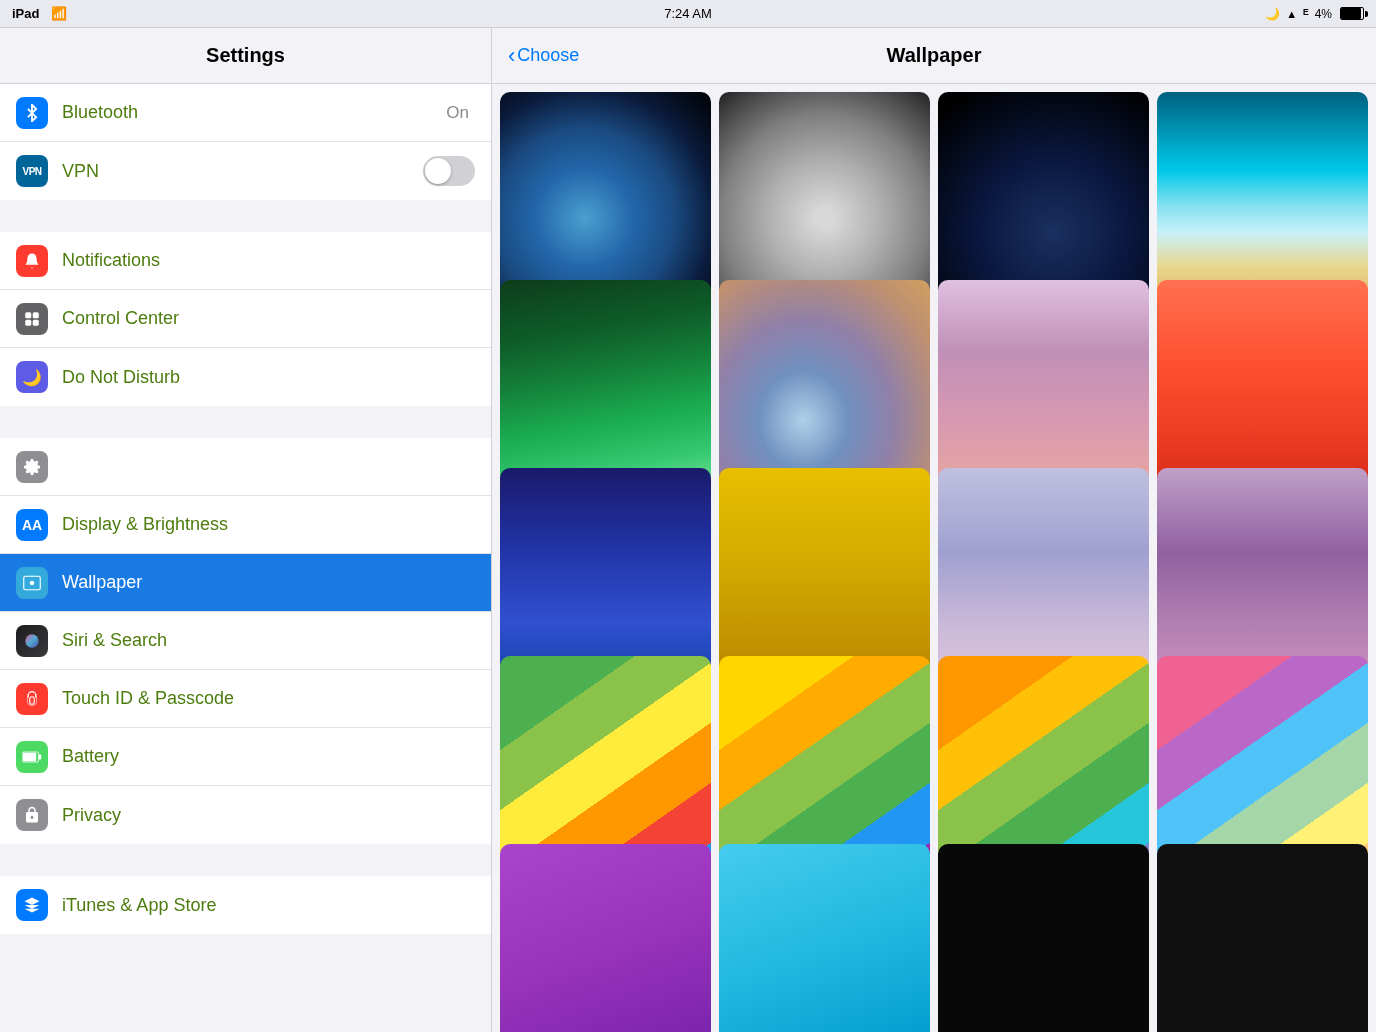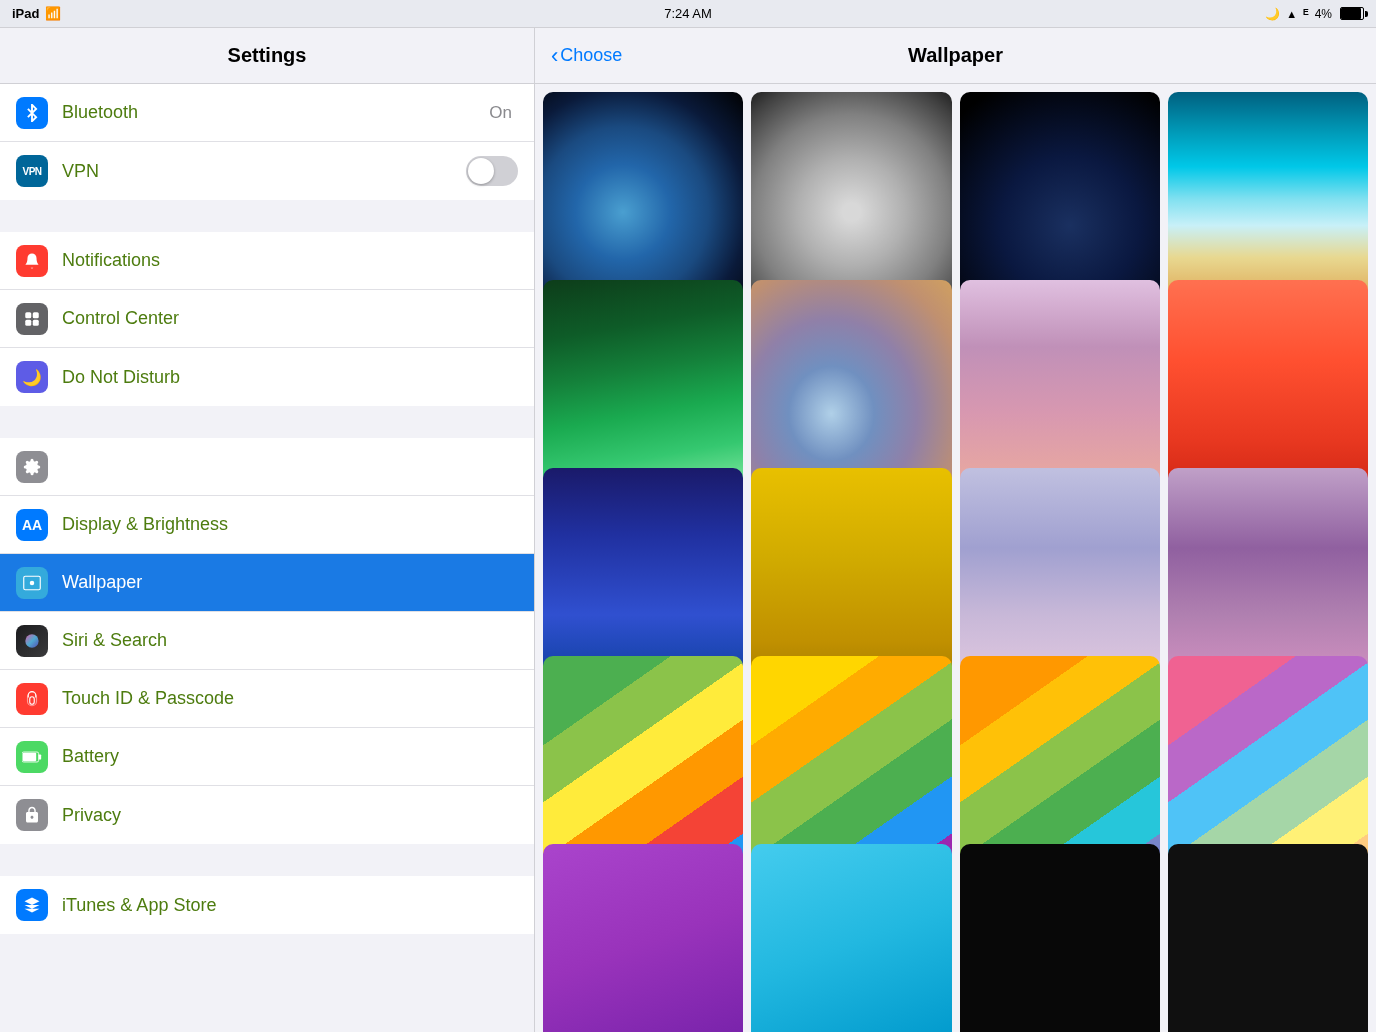--- a/index.html
+++ b/index.html
@@ -11,29 +11,29 @@
       background: #e8eaf0;
       display: flex;
       align-items: center;
       justify-content: space-between;
       padding: 0 12px;
       font-size: 13px;
       font-weight: 500;
       flex-shrink: 0;
       border-bottom: 1px solid #d0d0d5;
     }
-    .status-left { display: flex; align-items: flex-start; gap: 6px; }
+    .status-left { display: flex; align-items: flex-start; gap: 12px; }
     .status-center { position: absolute; left: 50%; transform: translateX(-50%); font-size: 13px; font-weight: 400; }
     .status-right { display: flex; align-items: center; gap: 6px; font-size: 12px; }
 
     
     .main-layout { display: flex; flex: 1; overflow: hidden; }
 
     
-    .sidebar { width: 535px; background: #f2f2f7; display: flex; flex-direction: column; border-right: 1px solid #d0d0d5; flex-shrink: 0; }
+    .sidebar { width: 492px; background: #f2f2f7; display: flex; flex-direction: column; border-right: 1px solid #d0d0d5; flex-shrink: 0; }
     .sidebar-header { height: 56px; background: #f2f2f7; display: flex; align-items: center; justify-content: center; border-bottom: 1px solid #d0d0d5; }
     .sidebar-title { font-size: 20px; font-weight: 600; color: #000; }
     .sidebar-list { flex: 1; overflow-y: auto; background: #f2f2f7; }
 
     .section-group { background: #fff; margin-bottom: 0; }
     .section-divider { height: 32px; background: #f2f2f7; }
 
     .sidebar-item {
       display: flex;
       align-items: center;

